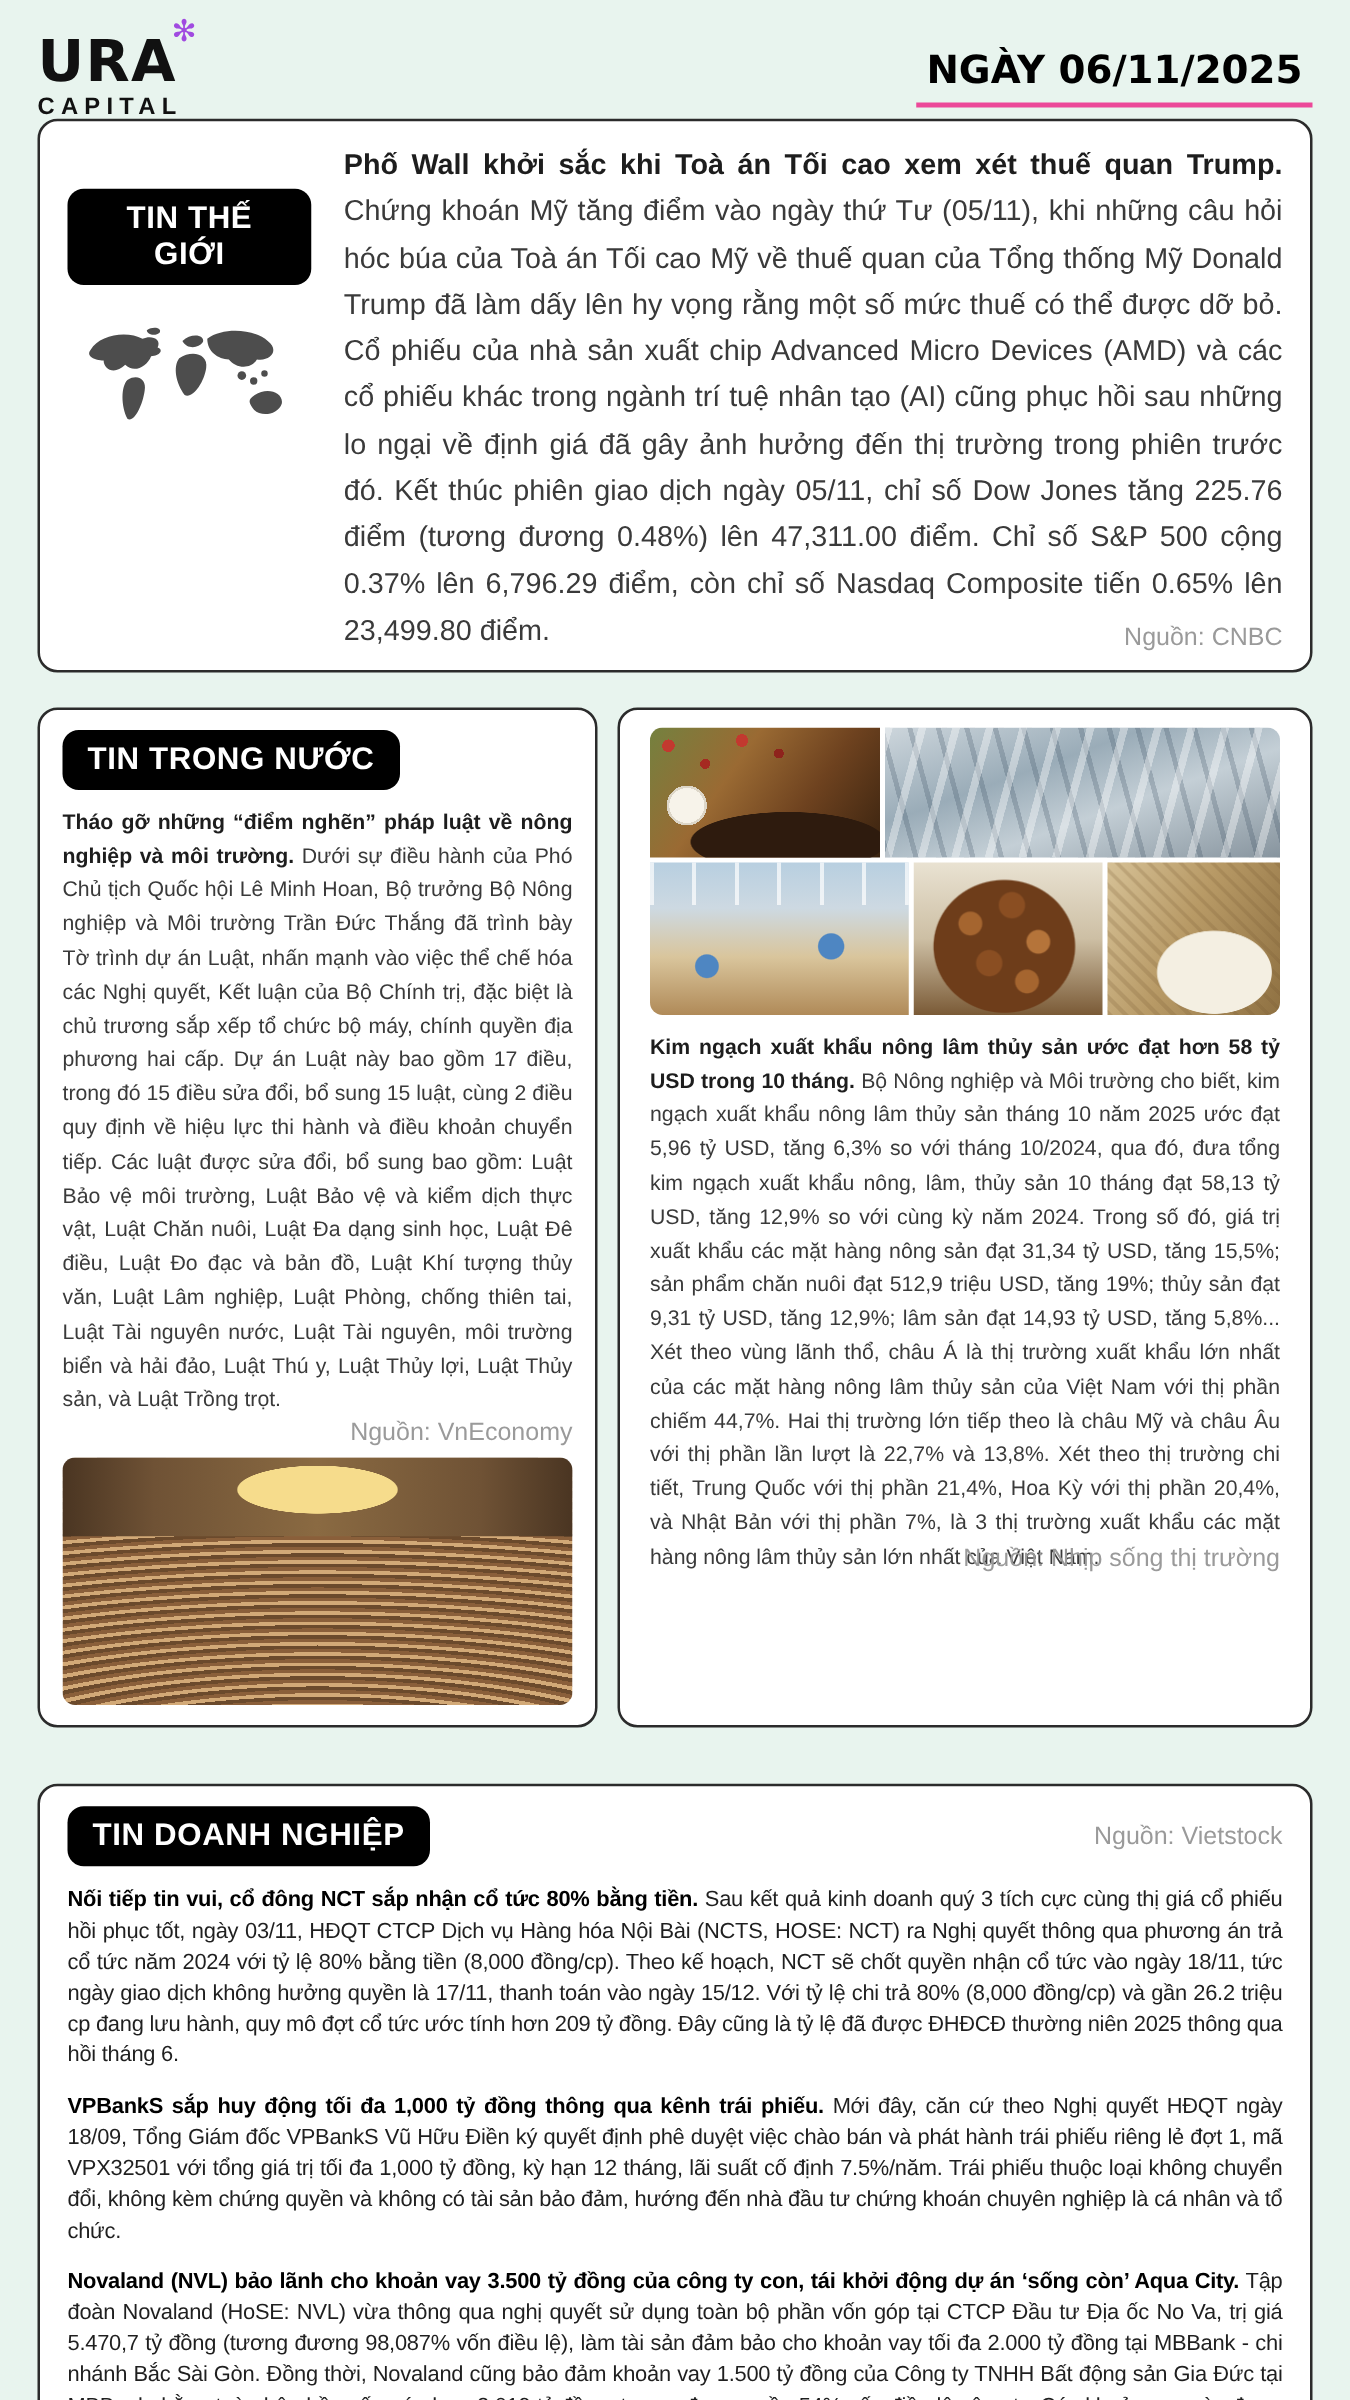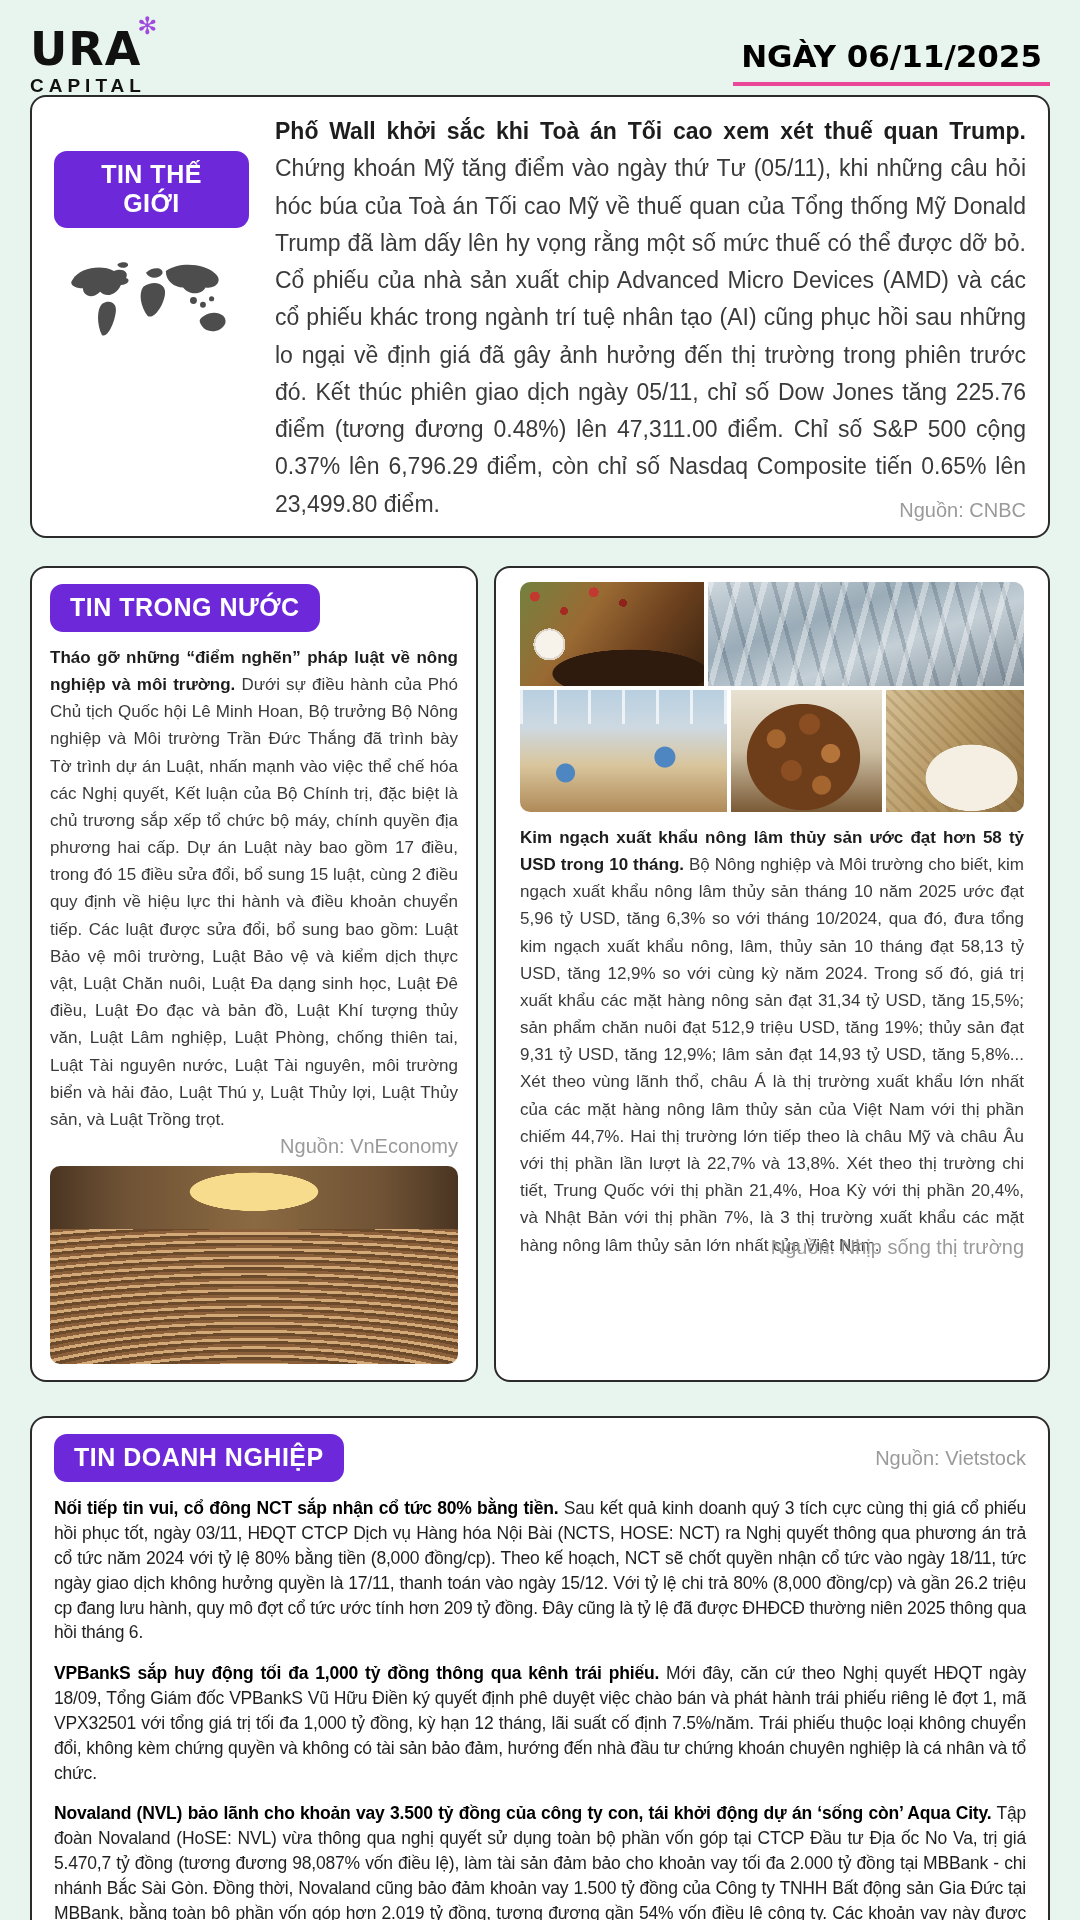--- a/index.html
+++ b/index.html
@@ -21,37 +21,37 @@
   .logo-capital{font-size:19px;font-weight:700;color:#111;letter-spacing:5px;margin-top:4px;}
   .date{font-size:31px;font-weight:800;color:#000;border-bottom:4px solid #ec4899;padding:4px 8px 8px;margin-top:8px;font-family:"DejaVu Sans","Liberation Sans",sans-serif;}
 
   
   .title{margin:26px 0 34px;text-align:center;font-size:62px;font-weight:800;color:#15927d;
          letter-spacing:1px;font-family:"DejaVu Sans","Liberation Sans",sans-serif;}
   .deco-square{position:absolute;left:437px;top:222px;width:13px;height:13px;background:#17947c;}
 
   
   .card{background:#fff;border:2px solid #2b2b2b;border-radius:16px;position:relative;}
-  .badge{display:inline-block;background:#6d28d9;color:#fff;font-weight:700;
+  .badge{display:inline-block;background:#000000;color:#fff;font-weight:700;
          font-size:25px;padding:9px 20px 10px;border-radius:13px;letter-spacing:.5px;}
   .para{margin:0;text-align:justify;}
   .para b{color:#1d1d1d;}
   .source{color:#9a9a9a;font-size:20px;}
 
   
   .world-card{display:flex;gap:26px;padding:16px 22px 14px;margin-bottom:28px;min-height:272px;}
   .world-left{width:195px;flex:0 0 195px;text-align:center;}
   .world-left .badge{margin-top:38px;}
   .worldmap{width:190px;height:105px;margin-top:26px;}
   .world-right{flex:1;}
   .world-right .para{font-size:23px;line-height:1.62;}
   .world-source{text-align:right;margin-top:-24px;}
 
   
-  .dom-row{display:flex;gap:16px;align-items:stretch;margin-bottom:34px;}
+  .dom-row{display:flex;gap:16px;align-items:stretch;margin-bottom:45px;}
   .dom-left{width:408px;flex:0 0 408px;padding:16px 18px;}
   .dom-right{flex:1;padding:14px 24px;}
   .dom-left .badge{margin-bottom:12px;}
   .dom-para{font-size:17px;line-height:1.6;}
   .dom-left .source{display:block;text-align:right;margin-top:2px;}
   .parliament{
     margin-top:8px;height:198px;border-radius:10px;
     background:
       radial-gradient(ellipse 26% 16% at 50% 13%, #f6dc8c 0 60%, rgba(0,0,0,0) 61%),
       linear-gradient(90deg,#4a3522 0%,#6f5235 18%,#8a6a42 50%,#6f5235 82%,#4a3522 100%) 0 0/100% 32% no-repeat,

